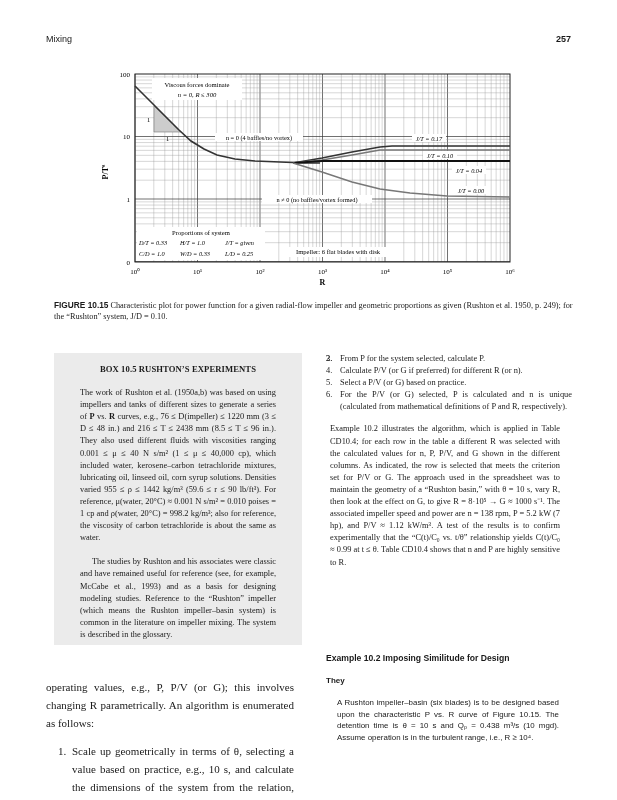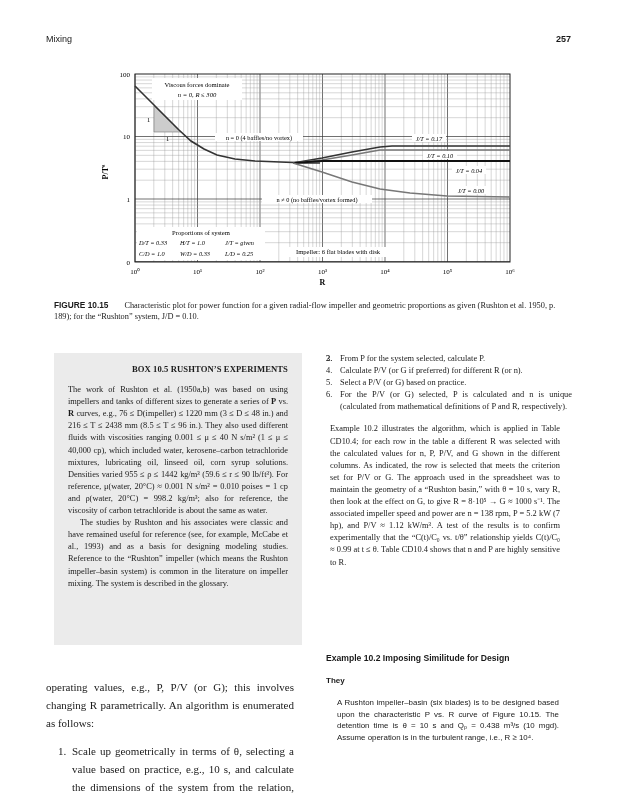--- a/index.html
+++ b/index.html
@@ -3,24 +3,24 @@
 <meta charset="utf-8">
 <style>
   html, body { margin: 0; padding: 0; background: #ffffff; }
   body { width: 617px; height: 800px; position: relative; overflow: hidden; font-family: "Liberation Serif", serif; color: #1a1a1a; }
   .running-head { position: absolute; top: 34px; left: 46px; right: 46px; height: 14px; font-family: "Liberation Sans", sans-serif; font-size: 9px; }
   .running-head .left { position: absolute; left: 0; top: 0; }
   .running-head .right { position: absolute; right: 0; top: 0; font-weight: bold; margin-left: 12px; }
   .figure { position: absolute; left: 80px; top: 62px; width: 480px; height: 228px; }
   .figure svg { display: block; }
   .caption { position: absolute; left: 54px; top: 300px; width: 520px; font-size: 8.3px; line-height: 11px; }
-  .caption .lbl { font-family: "Liberation Sans", sans-serif; font-weight: bold; margin-right: 16px; text-align: center; }
+  .caption .lbl { font-family: "Liberation Sans", sans-serif; font-weight: bold; margin-right: 2px; text-align: center; }
   .box { position: absolute; left: 54px; top: 353px; width: 248px; height: 292px; background: #ebebeb; box-sizing: border-box; padding: 10px 14px 8px 14px; font-size: 8.4px; line-height: 12.1px; text-align: justify; }
-  .box h3 { margin: 0 0 9px 0; text-align: right; font-size: 8.6px; font-weight: bold; letter-spacing: 0.1px; }
-  .box p { margin: 0; }
+  .box h3 { margin: 0 0 9px 0; text-align: center; font-size: 8.6px; font-weight: bold; letter-spacing: 0.1px; }
+  .box p { margin: 12px; }
   .box p + p { text-indent: 12px; }
   .left-col { position: absolute; left: 46px; top: 678px; width: 248px; font-size: 11px; line-height: 18px; text-align: justify; }
   .left-col p { margin: 0 0 10px 0; }
   .list { margin: 0; padding: 0; list-style: none; }
   .list li { position: relative; padding-left: 14px; }
   .left-col .list li { padding-left: 26px; }
   .list li .num { position: absolute; left: 0; top: 0; }
   .left-col .list li .num { left: 12px; }
   .right-col { position: absolute; left: 318px; top: 353px; width: 254px; font-size: 8.4px; line-height: 12.1px; text-align: justify; }
   .right-col .list { padding-left: 8px; }
@@ -188,21 +188,21 @@
       <text x="100" y="183">H/T = 1.0</text>
       <text x="145" y="183">J/T = given</text>
       <text x="59" y="194">C/D = 1.0</text>
       <text x="100" y="194">W/D = 0.33</text>
       <text x="145" y="194">L/D = 0.25</text>
     </g>
   </svg>
 </div>
 
 <div class="caption">
-  <span class="lbl">FIGURE 10.15</span><span>Characteristic plot for power function for a given radial-flow impeller and geometric proportions as given (Rushton et al. 1950, p. 189); for the “Rushton” system, J/D = 0.10.</span>
+  <span class="lbl">FIGURE 10.15</span><span>Characteristic plot for power function for a given radial-flow impeller and geometric proportions as given (Rushton et al. 1950, p. 249); for the “Rushton” system, J/D = 0.10.</span>
 </div>
 
 <div class="box">
   <h3>BOX 10.5   RUSHTON’S EXPERIMENTS</h3>
   <p><span>The work of Rushton et al. (1950a,b) was based on using impellers and tanks of different sizes to generate a series of </span><b class="bf">P</b><span> vs. </span><b class="bf">R</b><span> curves, e.g., 76 ≤ D(impeller) ≤ 1220 mm (3 ≤ D ≤ 48 in.) and 216 ≤ T ≤ 2438 mm (8.5 ≤ T ≤ 96 in.). They also used different fluids with viscosities ranging 0.001 ≤ μ ≤ 40 N s/m² (1 ≤ μ ≤ 40,000 cp), which included water, kerosene–carbon tetrachloride mixtures, lubricating oil, linseed oil, corn syrup solutions. Densities varied 955 ≤ ρ ≤ 1442 kg/m³ (59.6 ≤ r ≤ 90 lb/ft³). For reference, μ(water, 20°C) ≈ 0.001 N s/m² = 0.010 poises = 1 cp and ρ(water, 20°C) = 998.2 kg/m³; also for reference, the viscosity of carbon tetrachloride is about the same as water.</span></p>
   <p>The studies by Rushton and his associates were classic and have remained useful for reference (see, for example, McCabe et al., 1993) and as a basis for designing modeling studies. Reference to the “Rushton” impeller (which means the Rushton impeller–basin system) is common in the literature on impeller mixing. The system is described in the glossary.</p>
 </div>
 
 <div class="left-col">
   <p>operating values, e.g., P, P/V (or G); this involves changing R parametrically. An algorithm is enumerated as follows:</p>

